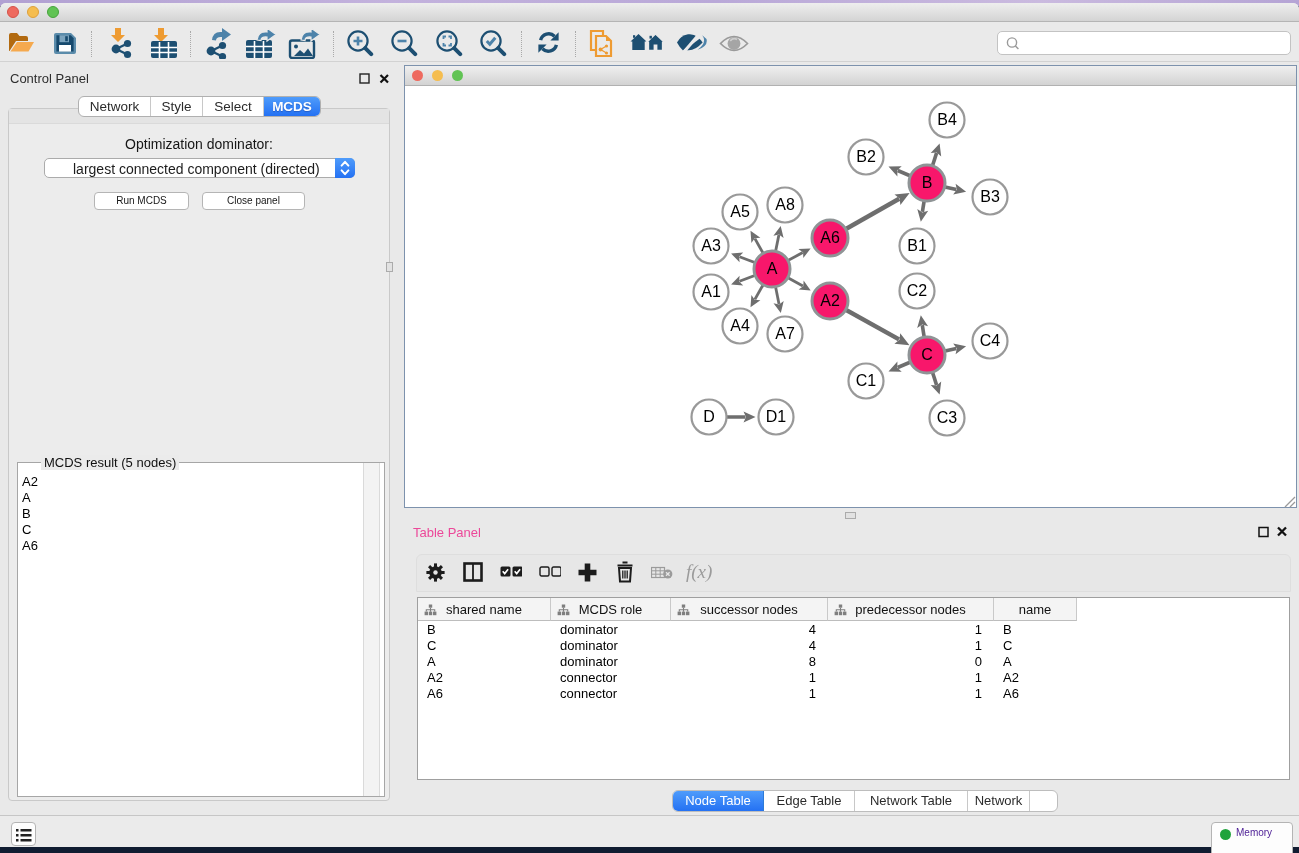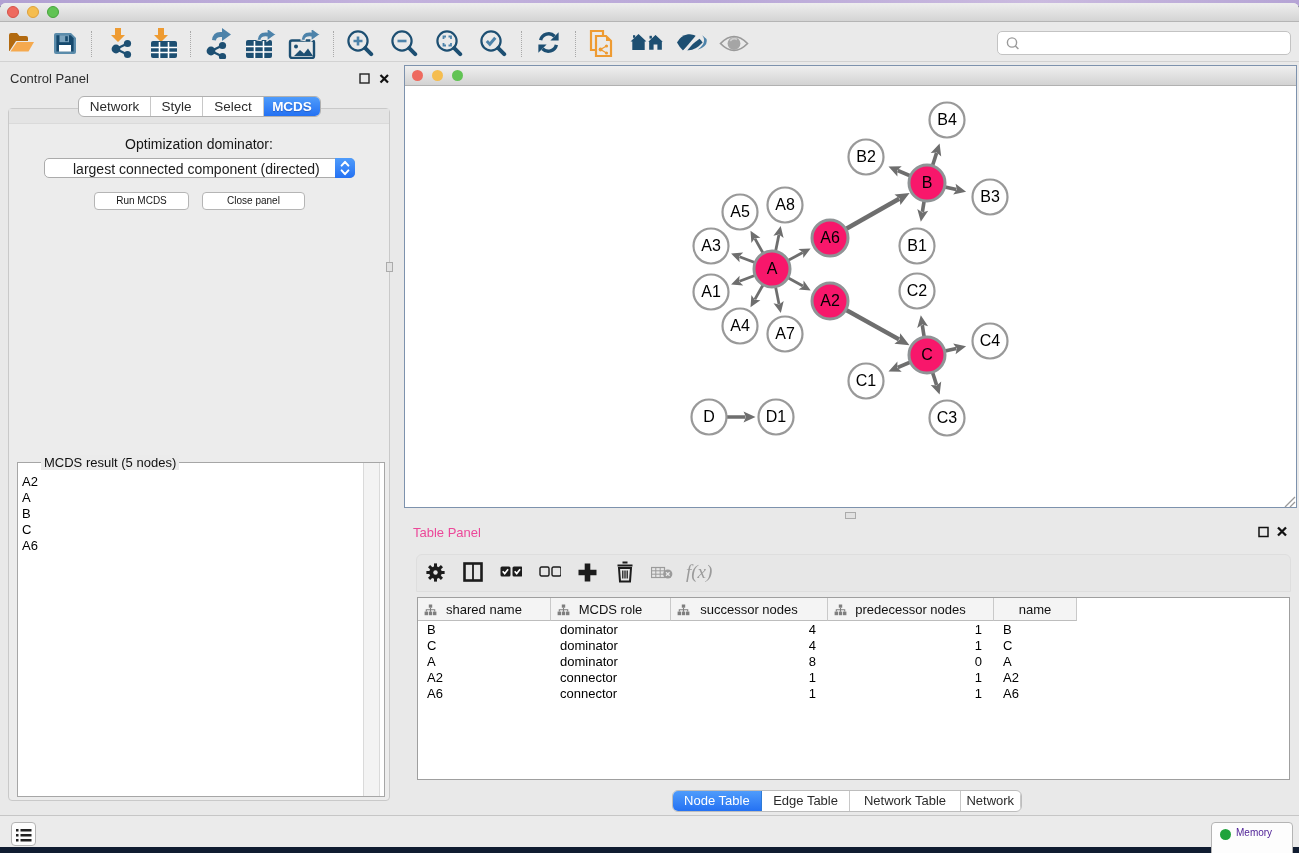--- a/index.html
+++ b/index.html
@@ -43,21 +43,21 @@
 .flight { position:absolute; width:11px; height:11px; border-radius:50%; top:4px; }
 #frame-title { width:891px; text-align:center; top:3px; font-size:13.5px; letter-spacing:0.4px; color:#333; }
 
 #tp-title { left:413px; top:525px; font-size:13px; color:#ec4899; }
 #tp-toolbar { left:416px; top:554px; width:875px; height:38px; background:#e7e7e7; border:1px solid #dedede; border-radius:6px 6px 0 0; }
 #table { left:417px; top:597px; width:873px; height:183px; background:#fff; border:1px solid #9f9f9f; }
 .hcell { position:absolute; height:23px; background:#f4f4f4; border-right:1px solid #c9c9c9; border-bottom:1px solid #bdbdbd; font-size:13px; color:#111; text-align:center; line-height:23px; }
 .hcell svg { position:absolute; left:6px; top:6px; }
 .trow { position:absolute; font-size:13px; color:#000; }
 
-#btabs { left:672px; top:790px; width:350px; height:22px; display:flex; background:#fff; border:1px solid #bdbdbd; border-radius:6px; overflow:hidden; }
+#btabs { left:672px; top:790px; width:386px; height:22px; display:flex; background:#fff; border:1px solid #bdbdbd; border-radius:6px; overflow:hidden; }
 #btabs .tab { font-size:13px; color:#2b2b2b; text-align:center; line-height:20px; border-right:1px solid #c8c8c8; }
 #btabs .tab:first-child { border-right:1px solid #2e7bd6; color:#fff; background:linear-gradient(#4f9cfb,#2471f3); }
 #statusbar { left:0; top:815px; width:1299px; height:32px; background:#ebebeb; border-top:1px solid #c6c6c6; }
 #memory { left:1211px; top:822px; width:82px; height:36px; background:#fdfdfd; border:1px solid #b4b4b4; border-radius:4px; font-size:10px; color:#4c1d95; }
 #listbtn { left:11px; top:822px; width:25px; height:24px; background:#fdfdfd; border:1px solid #b4b4b4; border-radius:4px; }
 </style>
 </head>
 <body>
 <div class="abs" id="desktop-top"></div>
 <div class="abs" id="win"></div>

